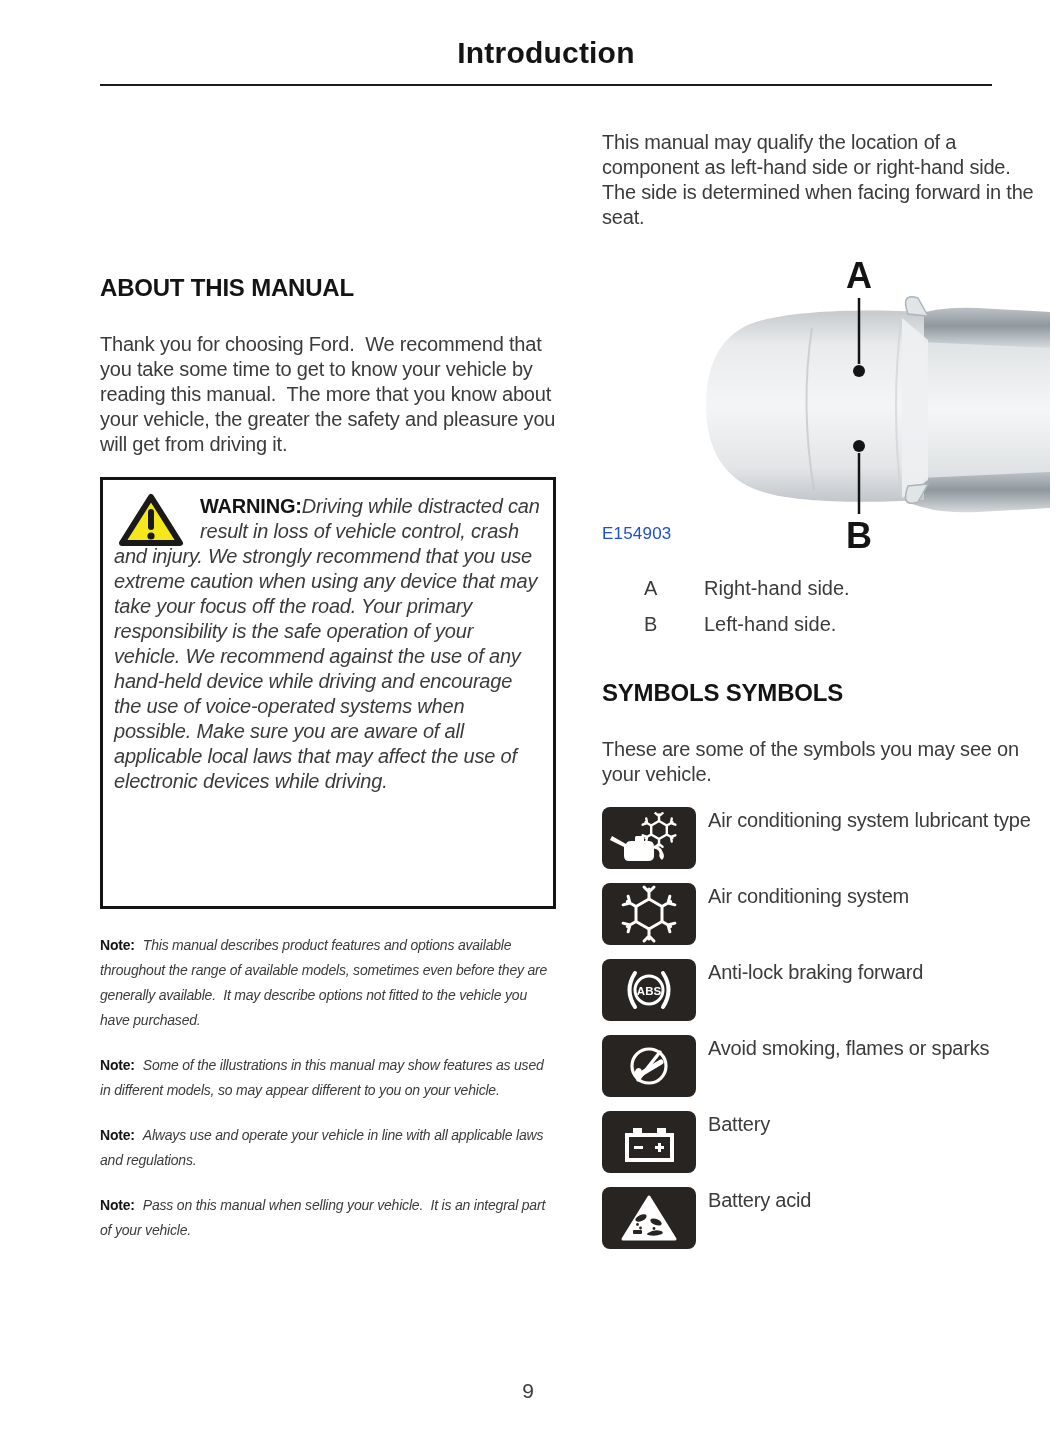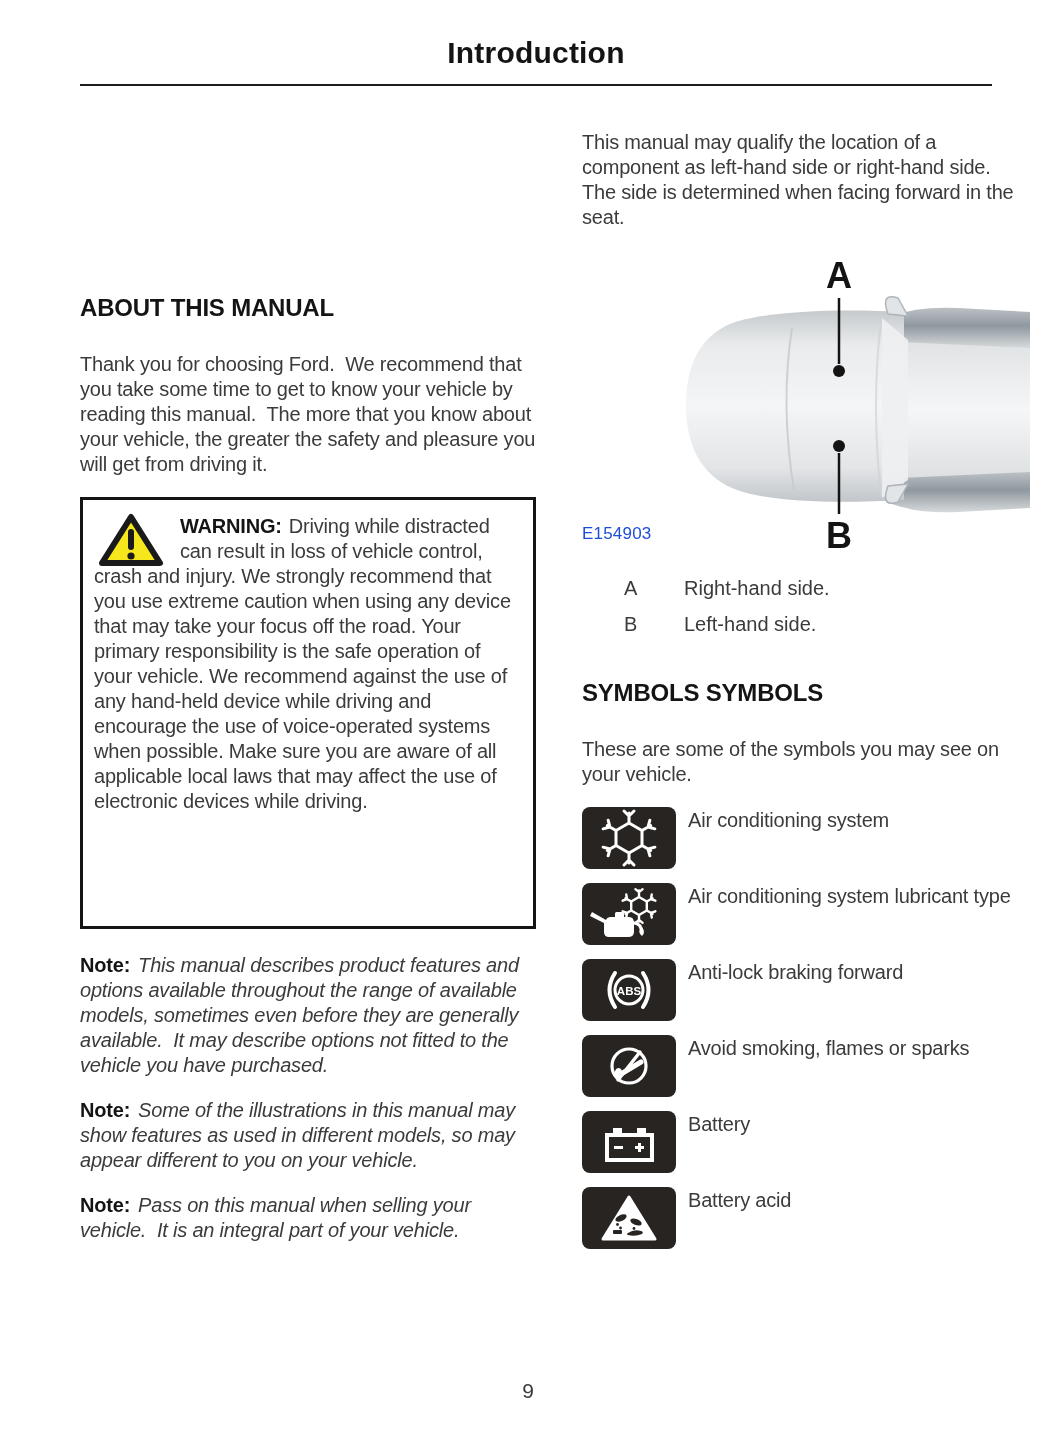--- a/index.html
+++ b/index.html
@@ -2,21 +2,21 @@
 <html><head>
 <meta charset="utf-8">
 <style>
   html,body{margin:0;padding:0;background:#ffffff;}
   body{
     width:1056px;height:1449px;position:relative;
     font-family:"Liberation Sans", sans-serif;
     color:#3b3b3b;
     -webkit-font-smoothing:antialiased;
   }
-  .page{box-sizing:border-box;padding:30px 64px 0 80px;}
+  .page{box-sizing:border-box;padding:30px 64px 0 100px;}
   .txt{white-space:pre-wrap;}
 
   
   h1.doc-title{
     margin:6px 0 14px 0;text-align:center;
     font-size:30px;font-weight:bold;color:#141414;letter-spacing:.2px;
   }
   .rule{border-top:2px solid #1c1c1c;margin:0 0 44px 0;}
 
   
@@ -32,24 +32,24 @@
   
   .warning-box{
     box-sizing:border-box;border:3px solid #141414;
     padding:14px 13px 14px 11px;margin:2px 0 24px 0;
     font-size:20px;line-height:25px;letter-spacing:-.2px;
     min-height:432px;
   }
   .warn-icon{float:left;width:86px;height:44px;position:relative;}
   .warn-icon svg{position:absolute;top:-4px;left:2px;display:block;}
   .warn-label{font-weight:bold;color:#141414;margin-top:17px;}
-  .warn-text{margin-left:7px;}
-
-  
-  p.note{margin:0 0 20px 0;font-size:20px;line-height:25px;letter-spacing:-.2px;}
+  .warn-text{font-style:italic;}
+
+  
+  p.note{margin:0 0 20px 0;font-size:14px;line-height:25px;letter-spacing:-.2px;}
   .note-label{font-weight:bold;color:#141414;font-style:normal;}
   .note-text{font-style:italic;margin-left:8px;}
 
   
   figure.vehicle-figure{margin:2px 0 26px 0;position:relative;width:448px;height:300px;}
   figure.vehicle-figure svg{display:block;}
   .figure-code{
     position:absolute;left:0px;bottom:6px;
     font-size:17px;color:#1d4ed8;letter-spacing:.2px;
   }
@@ -91,20 +91,21 @@
             <polygon points="35,7 64,53 6,53" fill="#f6e71d" stroke="#1a1a1a" stroke-width="6" stroke-linejoin="round"></polygon>
             <line x1="35" y1="22" x2="35" y2="37" stroke="#1a1a1a" stroke-width="6" stroke-linecap="round"></line>
             <circle cx="35" cy="46" r="3.6" fill="#1a1a1a"></circle>
           </svg>
         </span>
         <span class="warn-label">WARNING:</span><span class="warn-text txt">Driving while distracted can result in loss of vehicle control, crash and injury. We strongly recommend that you use extreme caution when using any device that may take your focus off the road. Your primary responsibility is the safe operation of your vehicle. We recommend against the use of any hand-held device while driving and encourage the use of voice-operated systems when possible. Make sure you are aware of all applicable local laws that may affect the use of electronic devices while driving.</span>
       </div>
 
       <p class="note"><span class="note-label">Note:</span><span class="note-text txt">This manual describes product features and options available throughout the range of available models, sometimes even before they are generally available.  It may describe options not fitted to the vehicle you have purchased.</span></p>
       <p class="note"><span class="note-label">Note:</span><span class="note-text txt">Some of the illustrations in this manual may show features as used in different models, so may appear different to you on your vehicle.</span></p>
+      <p class="note"><span class="note-label">Note:</span><span class="note-text txt">Always use and operate your vehicle in line with all applicable laws and regulations.</span></p>
       <p class="note"><span class="note-label">Note:</span><span class="note-text txt">Pass on this manual when selling your vehicle.  It is an integral part of your vehicle.</span></p>
     </div>
 
     <div class="col-right">
       <p class="body-p txt">This manual may qualify the location of a component as left-hand side or right-hand side.  The side is determined when facing forward in the seat.</p>
 
       <figure class="vehicle-figure">
         <svg width="448" height="300" viewBox="0 0 448 300" aria-hidden="true">
           <defs>
             <linearGradient id="hoodG" x1="0" x2="0" y1="0" y2="1">
@@ -165,50 +166,20 @@
 
       <h2 class="section-heading">SYMBOLS SYMBOLS</h2>
       <p class="body-p txt">These are some of the symbols you may see on your vehicle.</p>
 
       <div class="symbols-list">
 
         <div class="symbol-row">
           <span class="sym-icon">
             <svg viewBox="0 0 94 62" aria-hidden="true">
               <rect x="0" y="0" width="94" height="62" rx="8" fill="#272422"></rect>
-              <g stroke="#ffffff" stroke-width="3" fill="none" stroke-linecap="round" stroke-linejoin="round">
-                <polygon points="47,16 60,23.5 60,38.5 47,46 34,38.5 34,23.5"></polygon>
-                <g>
-                    <path d="M47,16 L47,6 M47,9 L42,4 M47,9 L52,4"></path>
-                  </g>
-                <g transform="rotate(60 47 31)">
-                    <path d="M47,16 L47,6 M47,9 L42,4 M47,9 L52,4"></path>
-                  </g>
-                <g transform="rotate(120 47 31)">
-                    <path d="M47,16 L47,6 M47,9 L42,4 M47,9 L52,4"></path>
-                  </g>
-                <g transform="rotate(180 47 31)">
-                    <path d="M47,16 L47,6 M47,9 L42,4 M47,9 L52,4"></path>
-                  </g>
-                <g transform="rotate(240 47 31)">
-                    <path d="M47,16 L47,6 M47,9 L42,4 M47,9 L52,4"></path>
-                  </g>
-                <g transform="rotate(300 47 31)">
-                    <path d="M47,16 L47,6 M47,9 L42,4 M47,9 L52,4"></path>
-                  </g>
-              </g>
-            </svg>
-          </span>
-          <span class="symbol-label txt">Air conditioning system</span>
-        </div>
-
-        <div class="symbol-row">
-          <span class="sym-icon">
-            <svg viewBox="0 0 94 62" aria-hidden="true">
-              <rect x="0" y="0" width="94" height="62" rx="8" fill="#272422"></rect>
               <g transform="translate(57,23) scale(0.6) translate(-47,-31)" stroke="#ffffff" stroke-width="4" fill="none" stroke-linecap="round" stroke-linejoin="round">
                 <polygon points="47,16 60,23.5 60,38.5 47,46 34,38.5 34,23.5"></polygon>
                 <g>
                     <path d="M47,16 L47,5 M47,8 L41,3 M47,8 L53,3"></path>
                   </g>
                 <g transform="rotate(60 47 31)">
                     <path d="M47,16 L47,5 M47,8 L41,3 M47,8 L53,3"></path>
                   </g>
                 <g transform="rotate(120 47 31)">
                     <path d="M47,16 L47,5 M47,8 L41,3 M47,8 L53,3"></path>
@@ -225,20 +196,50 @@
               </g>
               <g fill="#ffffff">
                 <path d="M22,40 L8,33 L10,29 L24,37 Q25,34 29,34 L47,34 Q52,34 52,40 L52,49 Q52,54 46,54 L27,54 Q22,54 22,49 Z"></path>
                 <rect x="33" y="29" width="9" height="6" rx="1.5"></rect>
                 <path d="M60,44 q4,6 0,9 q-5,-3 0,-9"></path>
               </g>
               <path d="M52,40 q8,1 7,9" stroke="#ffffff" stroke-width="3" fill="none" stroke-linecap="round"></path>
             </svg>
           </span>
           <span class="symbol-label txt">Air conditioning system lubricant type</span>
+        </div>
+
+        <div class="symbol-row">
+          <span class="sym-icon">
+            <svg viewBox="0 0 94 62" aria-hidden="true">
+              <rect x="0" y="0" width="94" height="62" rx="8" fill="#272422"></rect>
+              <g stroke="#ffffff" stroke-width="3" fill="none" stroke-linecap="round" stroke-linejoin="round">
+                <polygon points="47,16 60,23.5 60,38.5 47,46 34,38.5 34,23.5"></polygon>
+                <g>
+                    <path d="M47,16 L47,6 M47,9 L42,4 M47,9 L52,4"></path>
+                  </g>
+                <g transform="rotate(60 47 31)">
+                    <path d="M47,16 L47,6 M47,9 L42,4 M47,9 L52,4"></path>
+                  </g>
+                <g transform="rotate(120 47 31)">
+                    <path d="M47,16 L47,6 M47,9 L42,4 M47,9 L52,4"></path>
+                  </g>
+                <g transform="rotate(180 47 31)">
+                    <path d="M47,16 L47,6 M47,9 L42,4 M47,9 L52,4"></path>
+                  </g>
+                <g transform="rotate(240 47 31)">
+                    <path d="M47,16 L47,6 M47,9 L42,4 M47,9 L52,4"></path>
+                  </g>
+                <g transform="rotate(300 47 31)">
+                    <path d="M47,16 L47,6 M47,9 L42,4 M47,9 L52,4"></path>
+                  </g>
+              </g>
+            </svg>
+          </span>
+          <span class="symbol-label txt">Air conditioning system</span>
         </div>
 
         <div class="symbol-row">
           <span class="sym-icon">
             <svg viewBox="0 0 94 62" aria-hidden="true">
               <rect x="0" y="0" width="94" height="62" rx="8" fill="#272422"></rect>
               <circle cx="47" cy="31" r="14" stroke="#ffffff" stroke-width="3" fill="none"></circle>
               <path d="M33,14 Q22,31 33,48" stroke="#ffffff" stroke-width="4" fill="none" stroke-linecap="round"></path>
               <path d="M61,14 Q72,31 61,48" stroke="#ffffff" stroke-width="4" fill="none" stroke-linecap="round"></path>
               <text x="47" y="35.5" text-anchor="middle" font-size="11.5" font-weight="bold" fill="#ffffff" font-family="Liberation Sans, sans-serif">ABS</text>

